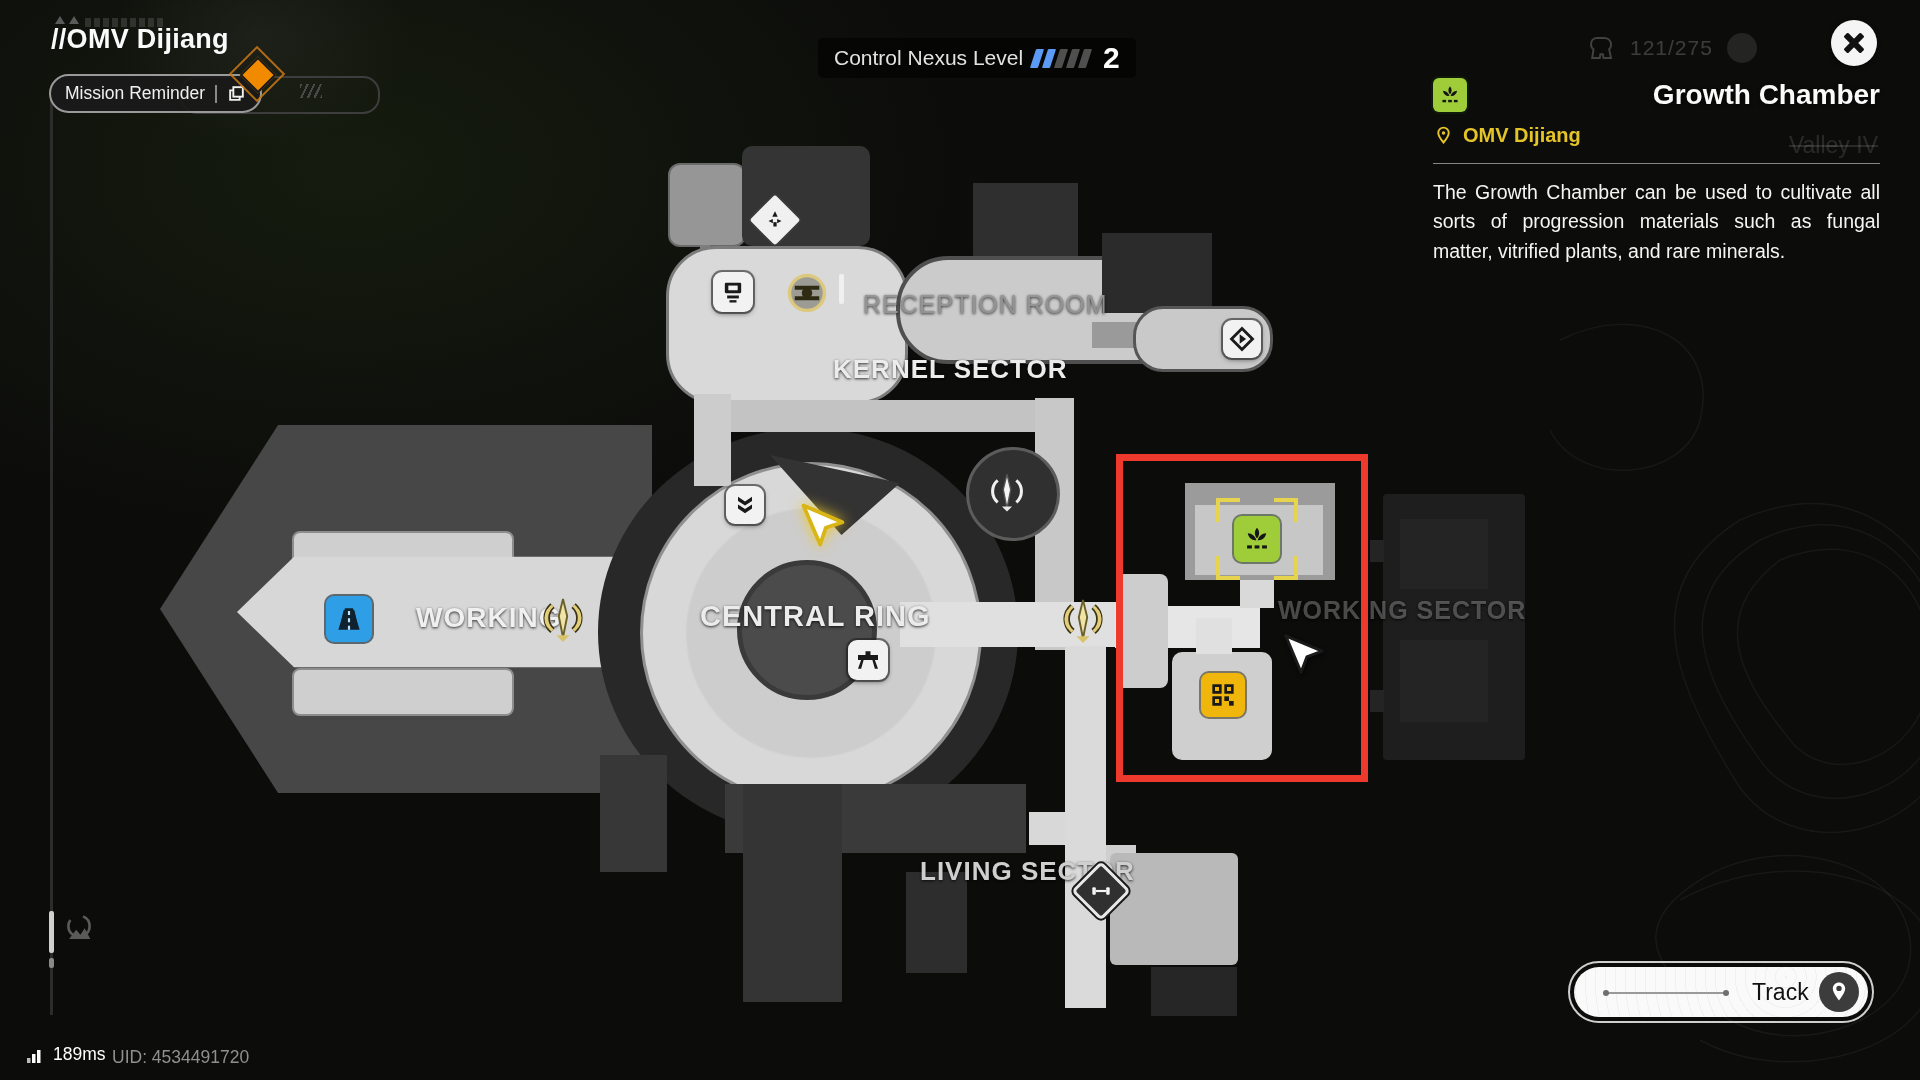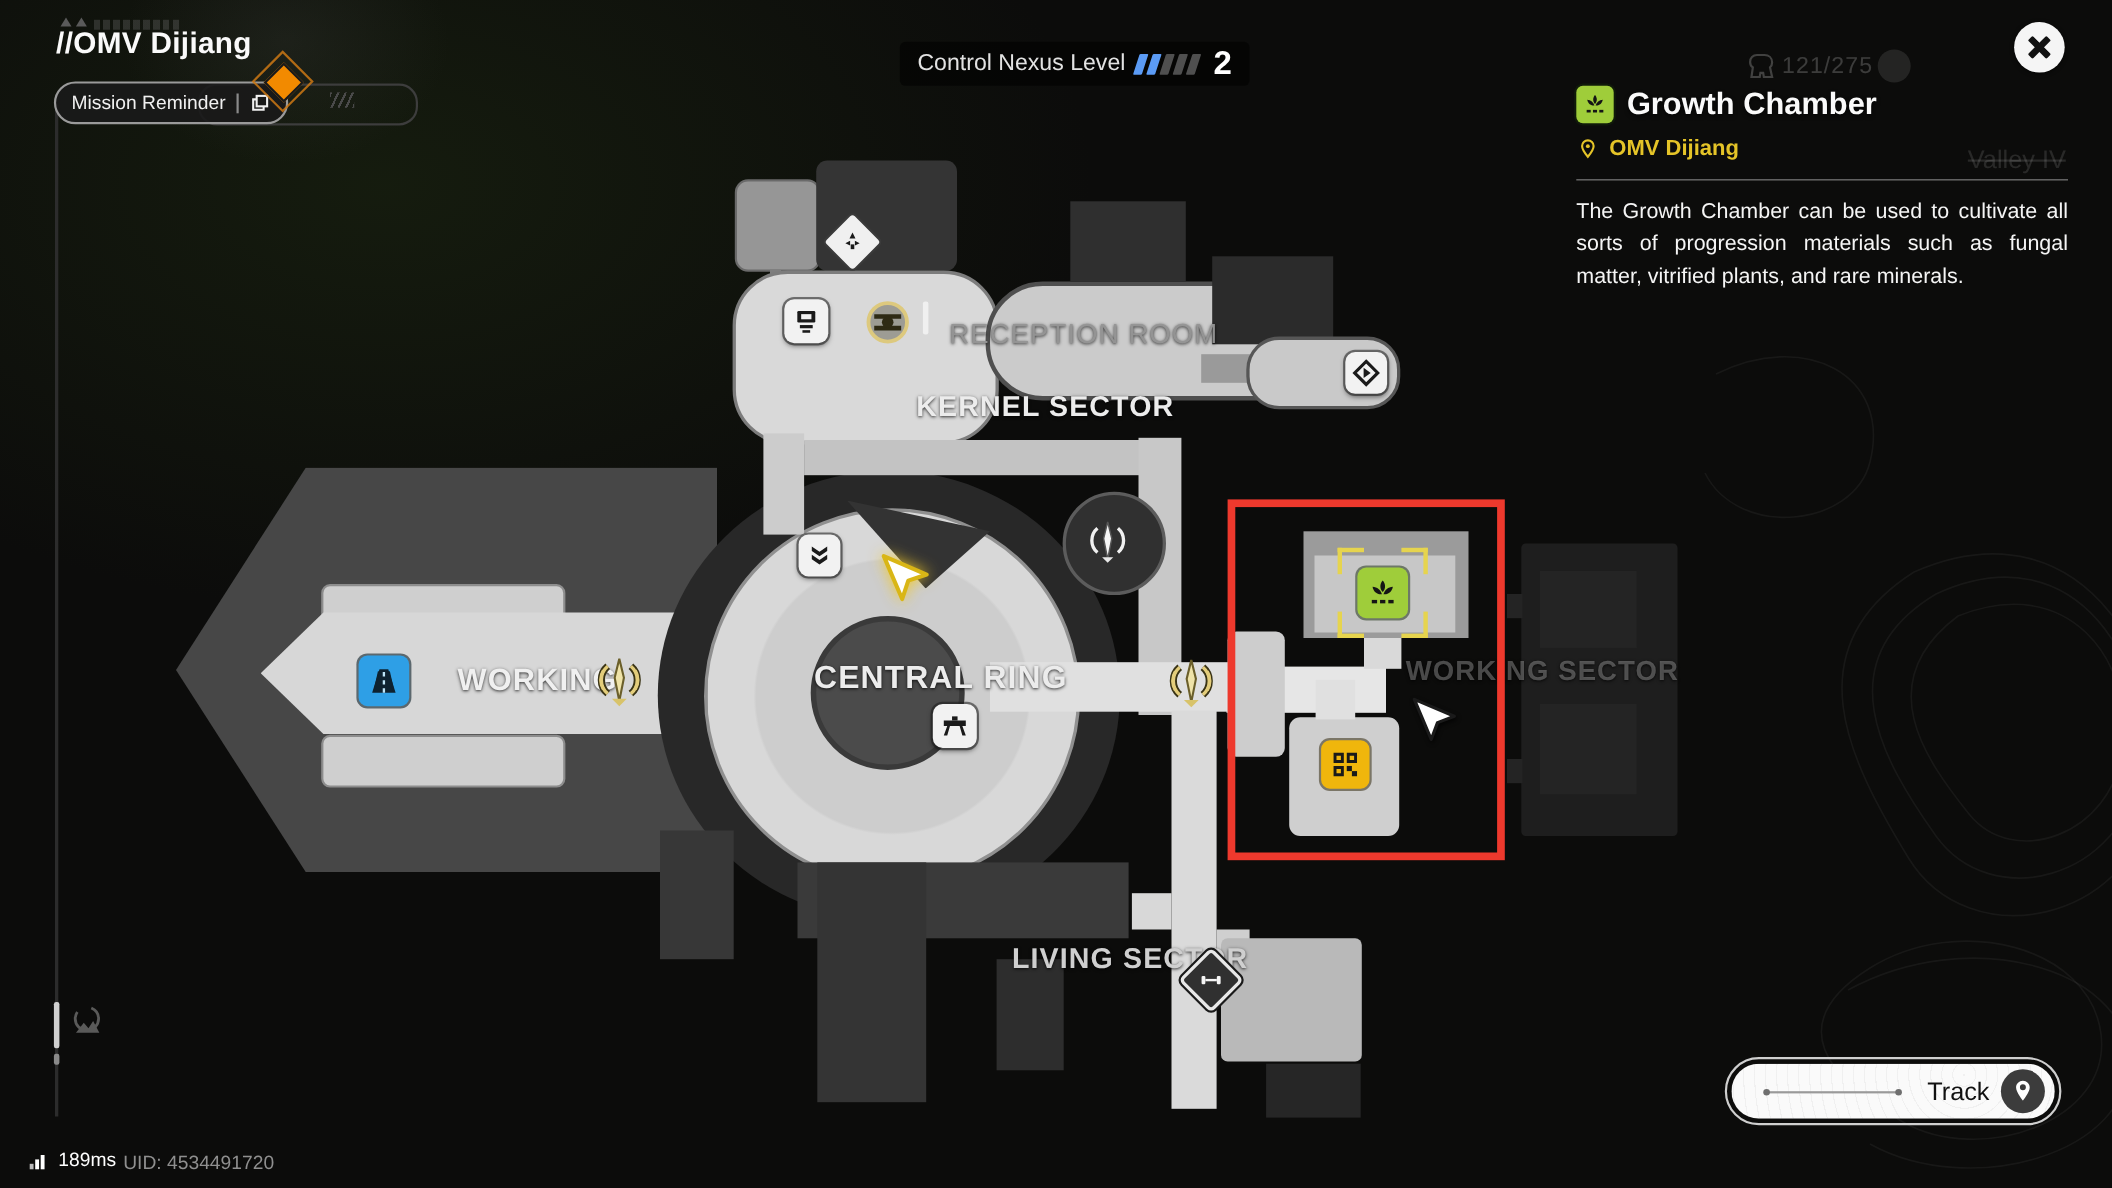--- a/index.html
+++ b/index.html
@@ -62,21 +62,21 @@
   .m-wroom-stem{left:1240px;top:580px;width:34px;height:28px;background:#d9d9d9;}
   .m-wleft{left:1116px;top:574px;width:52px;height:114px;background:#cdcdcd;border-radius:8px;}
   .m-wroom2{left:1172px;top:652px;width:100px;height:108px;background:#cfcfcf;border-radius:10px;}
   .m-wroom2-stem{left:1196px;top:618px;width:36px;height:36px;background:#e0e0e0;}
 
   
   .lbl{position:absolute;z-index:5;white-space:nowrap;font-weight:600;letter-spacing:1px;
        text-shadow:0 1px 3px rgba(0,0,0,0.8);}
   .lbl-reception{left:863px;top:290px;font-size:25px;color:rgba(150,150,150,0.95);font-weight:500;}
   .lbl-kernel{left:833px;top:354px;font-size:26px;color:#ececec;}
-  .lbl-central{left:740px;top:600px;font-size:29px;color:#ececec;}
+  .lbl-central{left:700px;top:600px;font-size:29px;color:#ececec;}
   .lbl-bridge{left:416px;top:602px;font-size:28px;color:#f0f0f0;}
   .lbl-working{left:1278px;top:596px;font-size:25px;color:rgba(255,255,255,0.28);}
   .lbl-living{left:920px;top:856px;font-size:26px;color:#cfcfcf;}
 
   
   .micon{position:absolute;z-index:5;display:flex;align-items:center;justify-content:center;border-radius:9px;}
   .micon.white{background:#f2f2f2;box-shadow:0 0 0 2px rgba(30,30,30,0.55),0 2px 5px rgba(0,0,0,0.5);}
   .ic-terminal{left:713px;top:272px;width:40px;height:40px;}
   .ic-coin{left:786px;top:272px;width:42px;height:42px;}
   .ic-sep{left:839px;top:274px;width:5px;height:30px;background:#f0f0f0;border-radius:2px;z-index:5;position:absolute;}
@@ -127,29 +127,29 @@
   .mr-div{width:2px;height:18px;background:#8a8a8a;}
   .d-outer{left:237px;top:54px;width:36px;height:36px;border:2px solid rgba(205,120,20,0.85);transform:rotate(45deg);z-index:10;}
   .d-inner{left:245px;top:62px;width:22px;height:22px;background:#f28a00;border:2px solid #1a1a1a;transform:rotate(45deg);z-index:10;}
   .nexus{left:818px;top:38px;height:40px;display:flex;align-items:center;gap:10px;z-index:10;
     background:rgba(0,0,0,0.55);padding:0 16px;border-radius:5px;}
   .nexus .nx-label{font-size:21px;color:#e2e2e2;font-weight:500;}
   .nx-bars{display:flex;gap:4px;align-items:center;}
   .nex-bar{width:8px;height:19px;background:#4f4f4f;transform:skewX(-18deg);border-radius:1px;display:inline-block;}
   .nex-bar.on{background:#5b9bf5;}
   .nx-lvl{font-size:30px;color:#fff;font-weight:700;margin-left:4px;}
-  .res{left:1586px;top:40px;height:40px;display:flex;align-items:center;gap:4px;z-index:10;justify-content:center;}
+  .res{left:1586px;top:28px;height:40px;display:flex;align-items:center;gap:14px;z-index:10;justify-content:center;}
   .res .cnt{font-size:21px;color:rgba(255,255,255,0.20);letter-spacing:1px;}
   .res .orb{width:30px;height:30px;border-radius:50%;background:rgba(255,255,255,0.10);}
   .close-btn{left:1831px;top:20px;width:46px;height:46px;border-radius:50%;background:#f5f5f5;border:none;
     display:flex;align-items:center;justify-content:center;z-index:10;cursor:pointer;box-shadow:0 1px 4px rgba(0,0,0,.6);}
 
   
   .panel{left:1433px;top:78px;width:447px;z-index:10;}
-  .p-head{display:flex;align-items:center;gap:12px;}
+  .p-head{display:flex;align-items:center;gap:24px;justify-content:space-between;}
   .p-ic{width:34px;height:34px;border-radius:6px;display:flex;align-items:center;justify-content:center;
         box-shadow:0 0 0 2px rgba(20,40,10,0.5);}
   .p-title{font-size:28px;font-weight:700;color:#fafafa;margin:0;text-shadow:0 1px 4px rgba(0,0,0,.7);}
   .p-loc{display:flex;align-items:center;gap:9px;margin-top:12px;color:#e5c428;font-size:20px;font-weight:700;}
   .p-wm{position:absolute;right:2px;top:54px;font-size:23px;color:rgba(255,255,255,0.12);
         text-decoration:line-through;}
   .p-div{height:1px;background:rgba(255,255,255,0.5);margin:16px 0 14px 0;}
   .p-desc{margin:0;font-size:19.5px;line-height:1.5;color:#f5f5f5;text-align:justify;}
 
   

